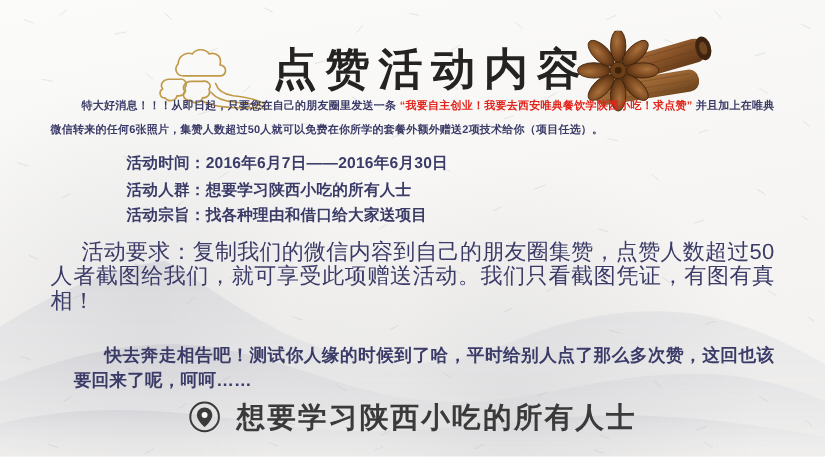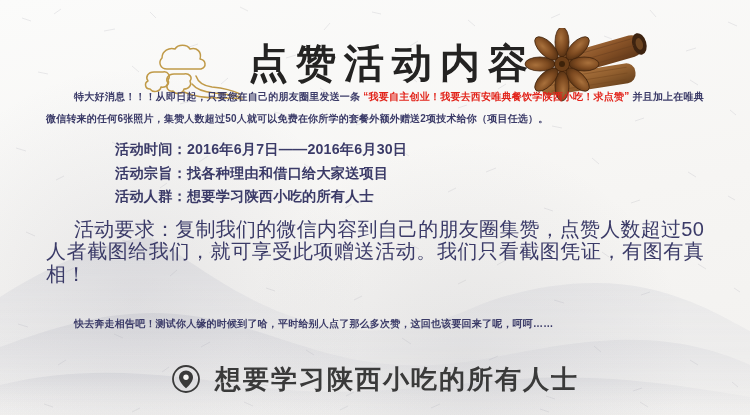--- a/index.html
+++ b/index.html
@@ -42,21 +42,21 @@
   .meta{margin:9px 12px 0 0;padding:0;list-style:none;}
   .meta li{
     margin:0 0 0 115px;font-size:14.2px;line-height:23.5px;
     color:#3b3b68;font-weight:700;letter-spacing:.2px;white-space:nowrap;
   }
   .req{
     margin:9px 46px 0 46px;font-size:20px;line-height:22.5px;
     color:#3b3b68;font-weight:400;text-align:justify;text-indent:28px;letter-spacing:.2px;
   }
   .outro{
-    margin:28px 46px 0 46px;font-size:10px;line-height:22.5px;
+    margin:28px 46px 0 67px;font-size:16px;line-height:22.5px;
     color:#3b3b68;font-weight:700;text-align:justify;text-indent:28px;letter-spacing:.2px;
   }
 
   
   .footer{
     position:absolute;left:0;bottom:14px;width:750px;height:44px;
     display:flex;align-items:center;justify-content:center;gap:14px;
   }
   .pin-icon{width:30px;height:30px;flex:0 0 30px;}
   .company{
@@ -245,22 +245,22 @@
       </g>
     </svg>
   </div>
 
   <div class="copy">
 
     <p class="lead"><span>特大好消息！！！从即日起，只要您在自己的朋友圈里发送一条 </span><span class="hl">“我要自主创业！我要去西安唯典餐饮学陕西小吃！求点赞”</span><span> 并且加上在唯典微信转来的任何6张照片，集赞人数超过50人就可以免费在你所学的套餐外额外赠送2项技术给你（项目任选）。</span></p>
 
     <ul class="meta">
       <li>活动时间：2016年6月7日——2016年6月30日</li>
+      <li>活动人群：想要学习陕西小吃的所有人士</li>
       <li>活动宗旨：找各种理由和借口给大家送项目</li>
-      <li>活动人群：想要学习陕西小吃的所有人士</li>
     </ul>
 
     <p class="req">活动要求：复制我们的微信内容到自己的朋友圈集赞，点赞人数超过50人者截图给我们，就可享受此项赠送活动。我们只看截图凭证，有图有真相！</p>
 
     <p class="outro">快去奔走相告吧！测试你人缘的时候到了哈，平时给别人点了那么多次赞，这回也该要回来了呢，呵呵……</p>
   </div>
 
   <div class="footer">
     <svg class="pin-icon" viewBox="0 0 30 30">
       <circle cx="15" cy="15" r="13" fill="none" stroke="#3a3a3a" stroke-width="1.8"></circle>

